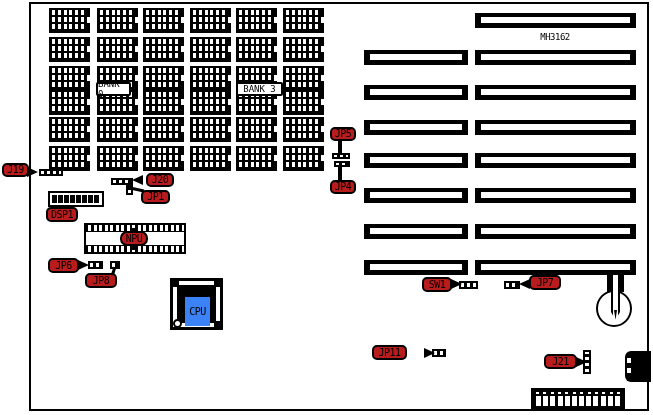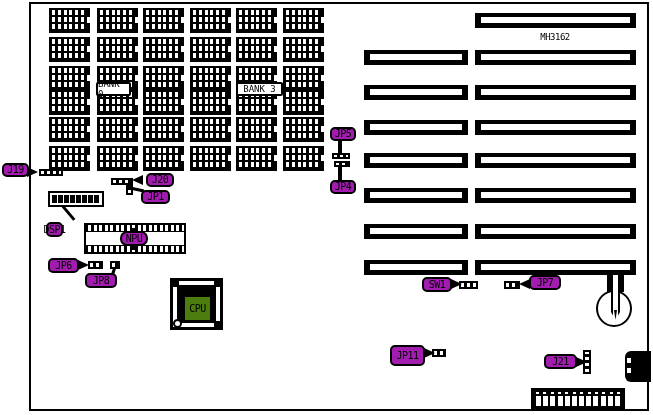--- a/index.html
+++ b/index.html
@@ -28,21 +28,21 @@
     border:2px solid #000; border-radius:2px; font-size:9px; line-height:10px;
     display:flex; align-items:center; justify-content:center; z-index:6; letter-spacing:0px;
   }
 
   
   .slot { position:absolute; box-sizing:border-box; height:15px; background:#000; }
   .slot::after { content:""; position:absolute; left:6px; right:6px; top:4px; bottom:5px; background:#fff; }
 
   
   .lbl {
-    position:absolute; box-sizing:border-box; background:#a21caf; border:2px solid #000;
+    position:absolute; box-sizing:border-box; background:#b91c1c; border:2px solid #000;
     border-radius:5px; font-size:10px; display:flex; align-items:center; justify-content:center;
     z-index:7; letter-spacing:-0.5px; padding-bottom:1px;
   }
 
   
   .jmp { position:absolute; box-sizing:border-box; background:#000; z-index:5; }
   .jmp .dots { position:absolute; left:2px; right:2px; top:2px; bottom:2px;
     background:repeating-linear-gradient(90deg, #fff 0 3px, transparent 3px 6px); }
   .jmp.v .dots { background:repeating-linear-gradient(0deg, #fff 0 3px, transparent 3px 6px); }
 
@@ -66,21 +66,21 @@
   #npu-socket::before { top:0; border-bottom:1px solid #000; }
   #npu-socket::after  { bottom:0; border-top:1px solid #000; }
   .tab { position:absolute; width:4px; height:5px; background:#000; z-index:6; }
 
   
   #cpu-socket { left:170px; top:278px; width:53px; height:52px; border:3px solid #000; background:#fff; }
   #cpu-die { left:177px; top:285px; width:39px; height:38px; background:#000; }
   .corner { position:absolute; width:9px; height:9px; background:#000; z-index:4; }
   #cpu-pin1 { left:173px; top:319px; width:9px; height:9px; border:2px solid #000;
     border-radius:50%; background:#fff; z-index:5; }
-  #cpu-label { left:185px; top:297px; width:25px; height:23px; background:#4d7c0f; z-index:6;
+  #cpu-label { left:185px; top:297px; width:25px; height:29px; background:#3b82f6; z-index:6;
     font-size:10px; display:flex; align-items:center; justify-content:center; letter-spacing:-0.5px; }
 
   
   #part-number { left:532px; top:31px; width:46px; height:12px; font-size:9px;
     display:flex; align-items:center; justify-content:center; letter-spacing:-0.5px; }
 
   
   #battery-circle { left:596px; top:290px; width:36px; height:37px; border:2px solid #000;
     border-radius:50%; background:#fff; z-index:3; }
   #battery-clip-top { left:607px; top:275px; width:17px; height:17px; background:#000; z-index:4; }
@@ -264,21 +264,21 @@
       <div class="seg"></div>
       <div class="seg"></div>
       <div class="seg"></div>
       <div class="seg"></div>
       <div class="seg"></div>
       <div class="seg"></div>
       <div class="seg"></div>
       <div class="seg"></div>
     </div>
   <div class="pbar" style="left:67px; top:204px; width:3px; height:18px; transform:rotate(-40deg);"></div>
-  <div class="lbl" style="left:46px; top:222px; width:17px; height:15px;">DSP1</div>
+  <div class="lbl" style="left:46px; top:207px; width:32px; height:15px;">DSP1</div>
 
   <div id="npu-socket" class="abs"></div>
   <div class="tab" style="left:132px; top:228px;"></div>
   <div class="tab" style="left:132px; top:245px;"></div>
   <div class="lbl" style="left:120px; top:231px; width:28px; height:15px; border-radius:7px;">NPU</div>
 
   <div class="lbl" style="left:48px; top:258px; width:31px; height:15px;">JP6</div>
   <div class="tri-r" style="left:78px; top:260px;"></div>
   <div class="jmp" style="left:88px; top:261px; width:15px; height:8px;">
       <div class="dots"></div>
@@ -316,21 +316,21 @@
   <div class="jmp" style="left:504px; top:281px; width:16px; height:8px;">
       <div class="dots"></div>
     </div>
   <div class="tri-l" style="left:519px; top:279px;"></div>
   <div class="lbl" style="left:529px; top:275px; width:32px; height:15px;">JP7</div>
 
   <div id="battery-circle" class="abs"></div>
   <div id="battery-clip-top" class="abs"></div>
   <div id="battery-clip-stem" class="abs"></div>
 
-  <div class="lbl" style="left:390px; top:345px; width:35px; height:21px;">JP11</div>
+  <div class="lbl" style="left:372px; top:345px; width:35px; height:15px;">JP11</div>
   <div class="tri-r" style="left:424px; top:348px;"></div>
   <div class="jmp" style="left:432px; top:349px; width:14px; height:8px;">
       <div class="dots"></div>
     </div>
 
   <div class="lbl" style="left:544px; top:354px; width:33px; height:15px;">J21</div>
   <div class="tri-r" style="left:576px; top:357px;"></div>
   <div class="jmp v" style="left:583px; top:350px; width:8px; height:24px;">
       <div class="dots"></div>
     </div>

